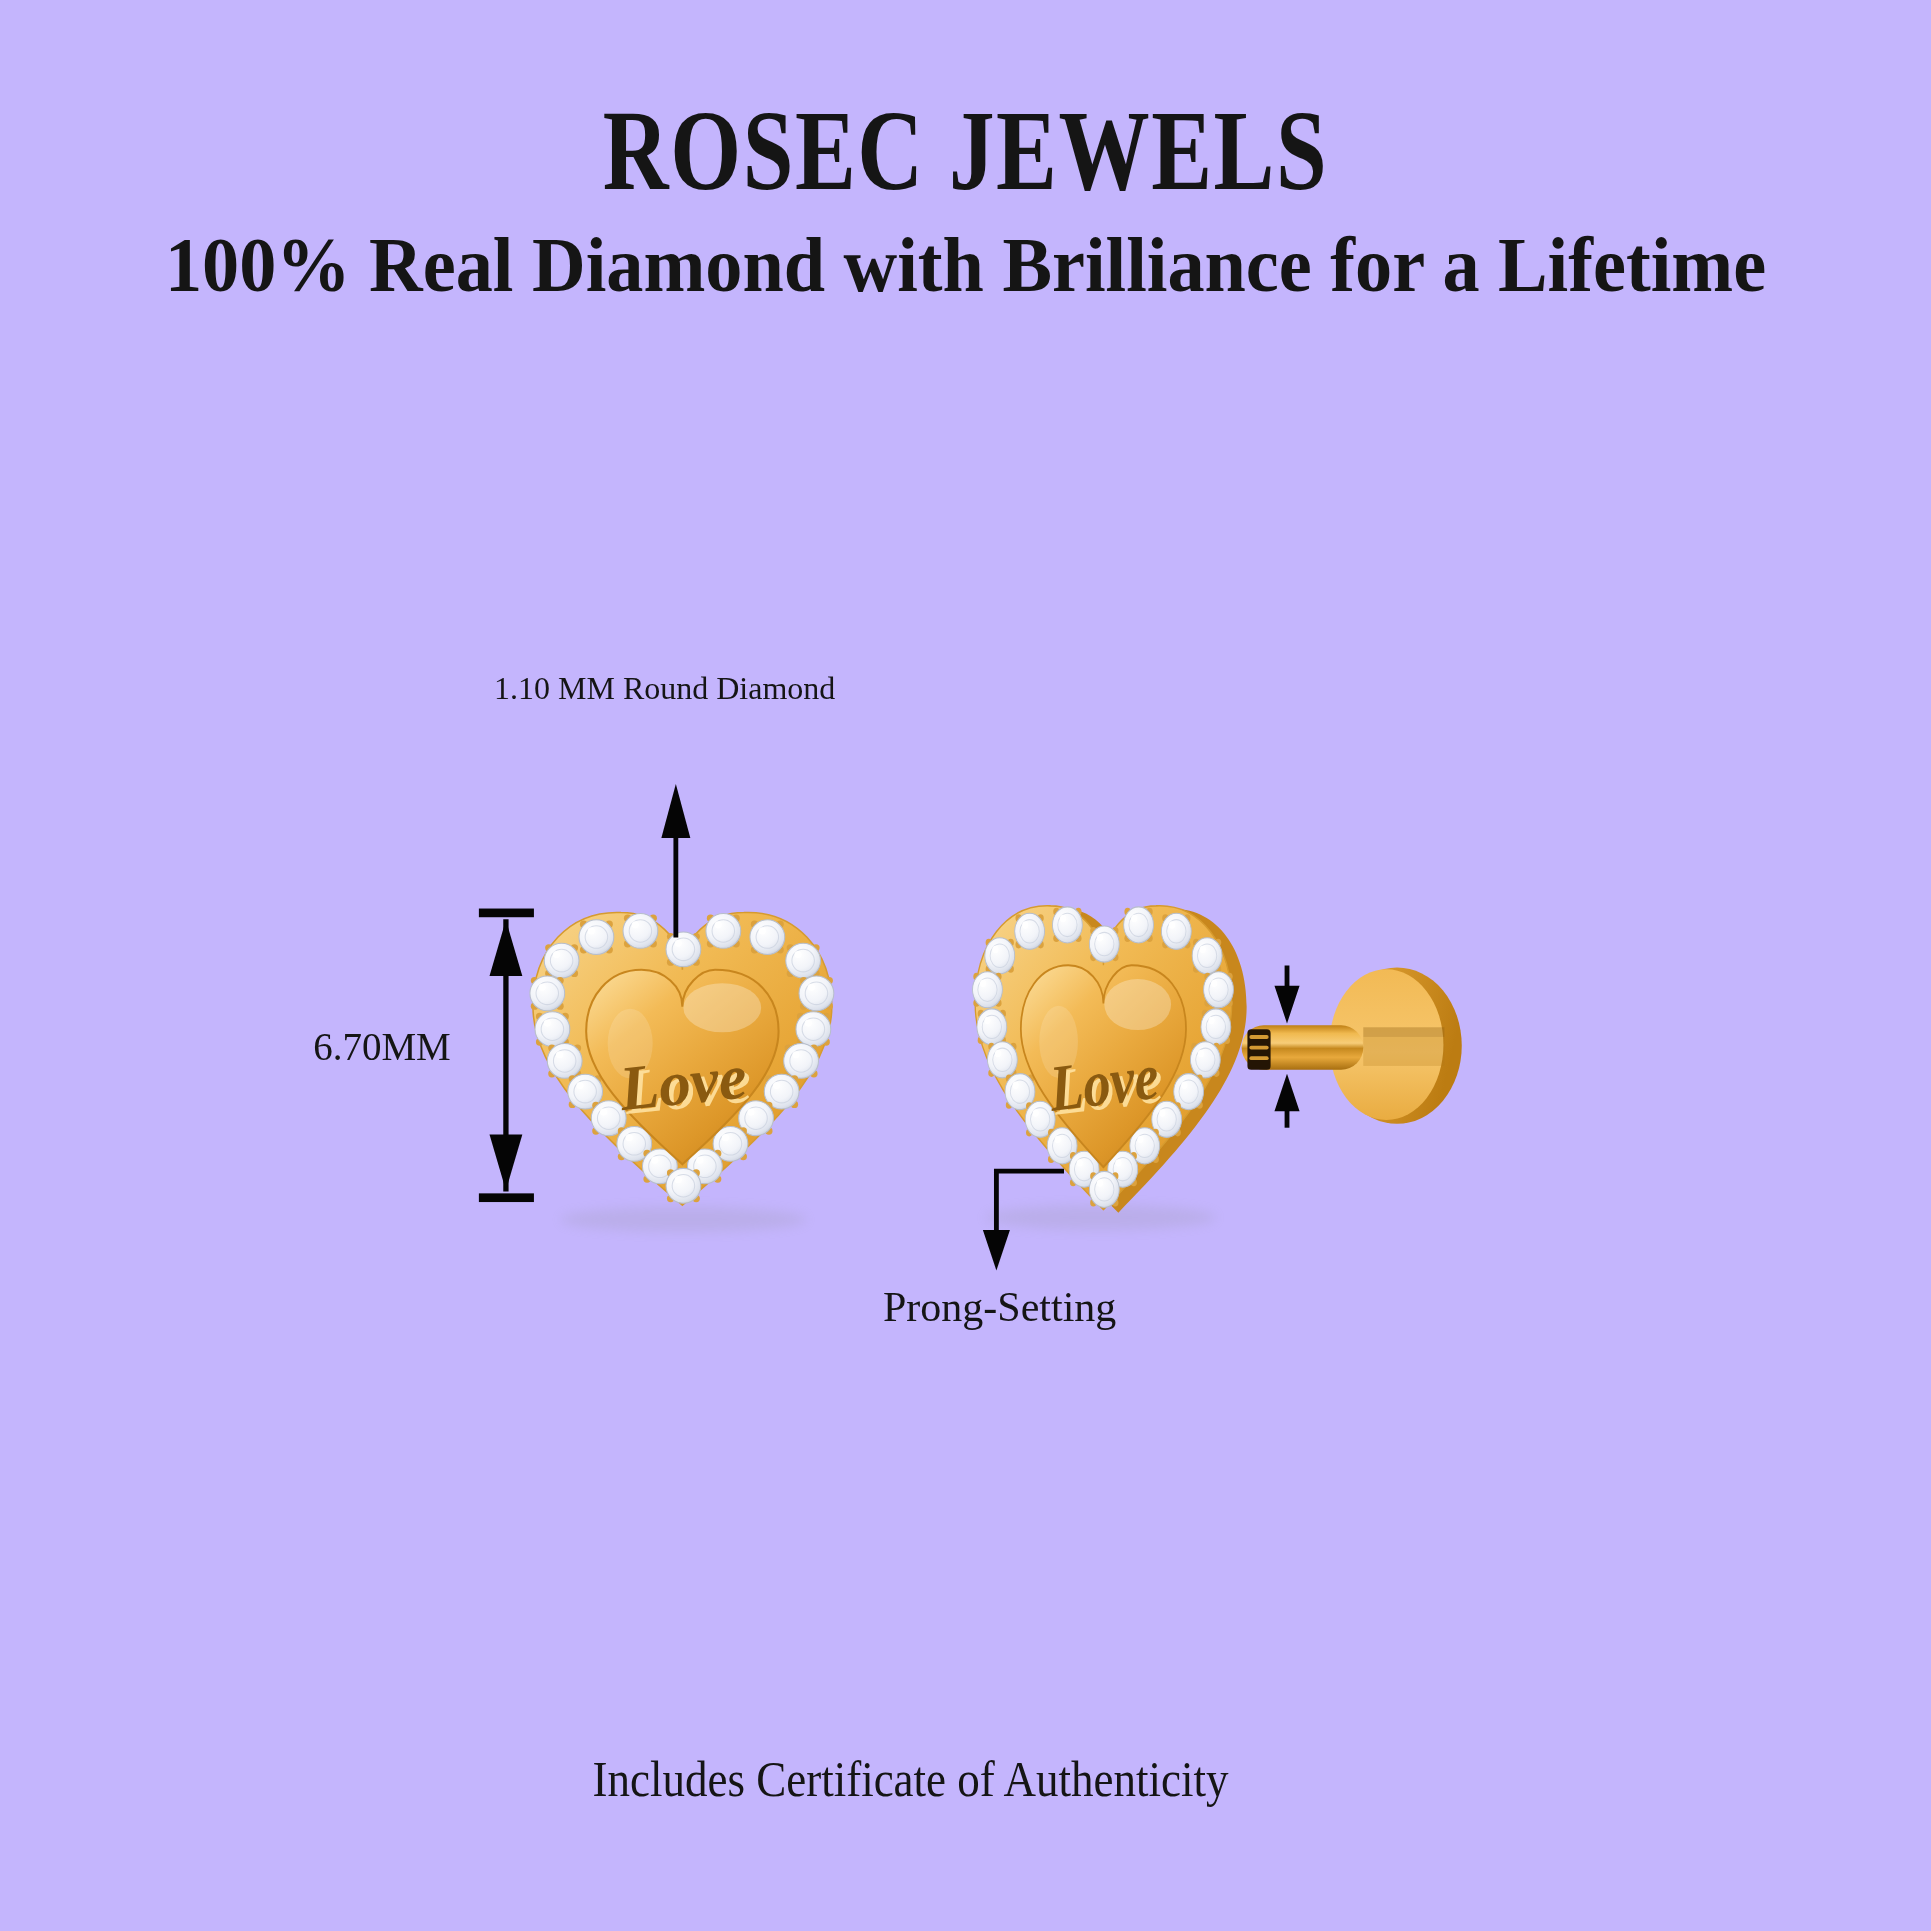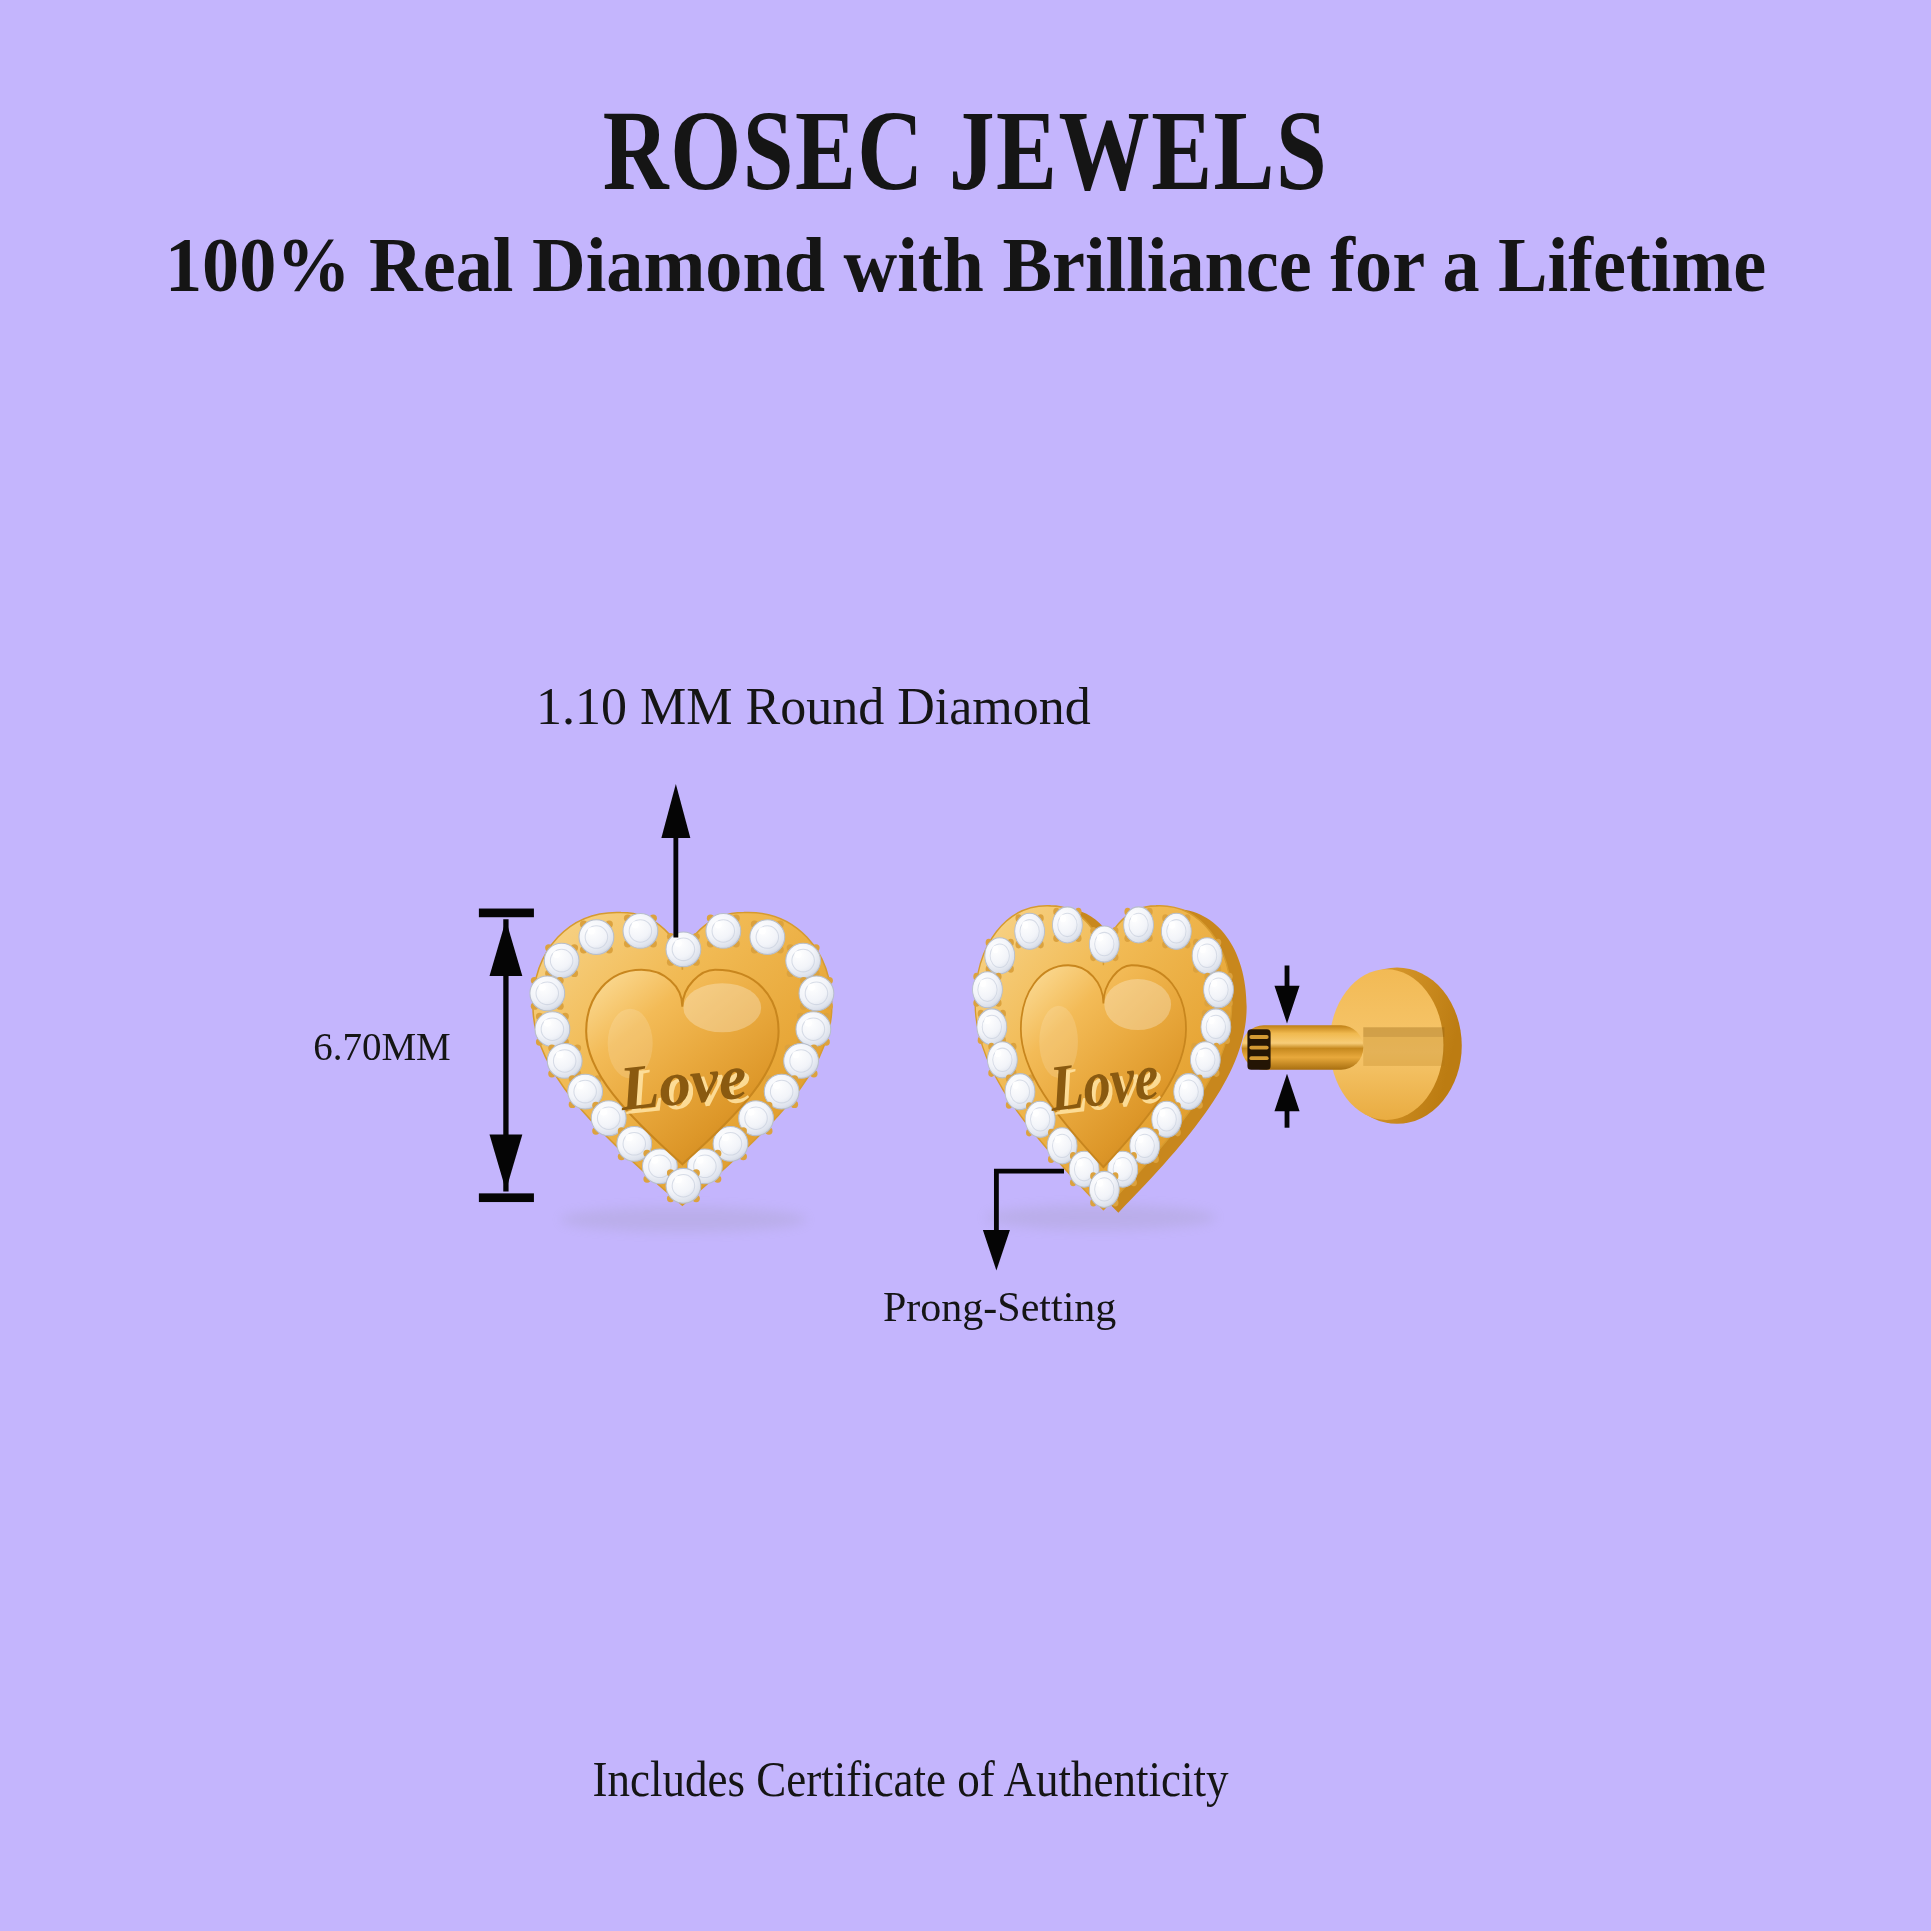--- a/index.html
+++ b/index.html
@@ -3,21 +3,21 @@
 <meta charset="utf-8">
 <style>
   html,body{margin:0;padding:0;background:#fff;}
   .canvas{position:relative;width:1931px;height:1931px;background:#c4b5fd;overflow:hidden;
           font-family:"Liberation Serif","DejaVu Serif",serif;color:#151515;}
   .abs{position:absolute;}
   .brand{top:85px;left:29px;width:1873px;text-align:center;font-size:114px;font-weight:600;
          letter-spacing:1.9px;transform:scaleX(0.80);transform-origin:50% 50%;white-space:nowrap;}
   .tagline{top:220px;left:0;width:1931px;text-align:center;font-size:79px;font-weight:600;
            transform:scaleX(0.94);transform-origin:50% 50%;white-space:nowrap;}
-  .spec{top:684px;left:494px;font-size:52px;line-height:45px;text-align:left;margin-left:42px;}
+  .spec{top:666px;left:494px;font-size:32px;line-height:45px;text-align:left;}
   .dim-label{top:1024px;left:270px;width:224px;text-align:center;font-size:39px;}
   .gauge-label{top:1137px;left:1200px;font-size:41px;white-space:nowrap;}
   .prong-label{top:1275px;left:883px;font-size:42px;white-space:nowrap;margin-top:8px;}
   .footer{top:1750px;left:0;width:1821px;text-align:center;font-size:50px;
           transform:scaleX(0.90);transform-origin:50% 50%;white-space:nowrap;}
   svg{position:absolute;top:0;left:0;}
   .engrave-main{font-family:"Liberation Serif","DejaVu Serif",serif;font-style:italic;font-weight:700;
                 font-size:62px;}
 </style>
 </head>

